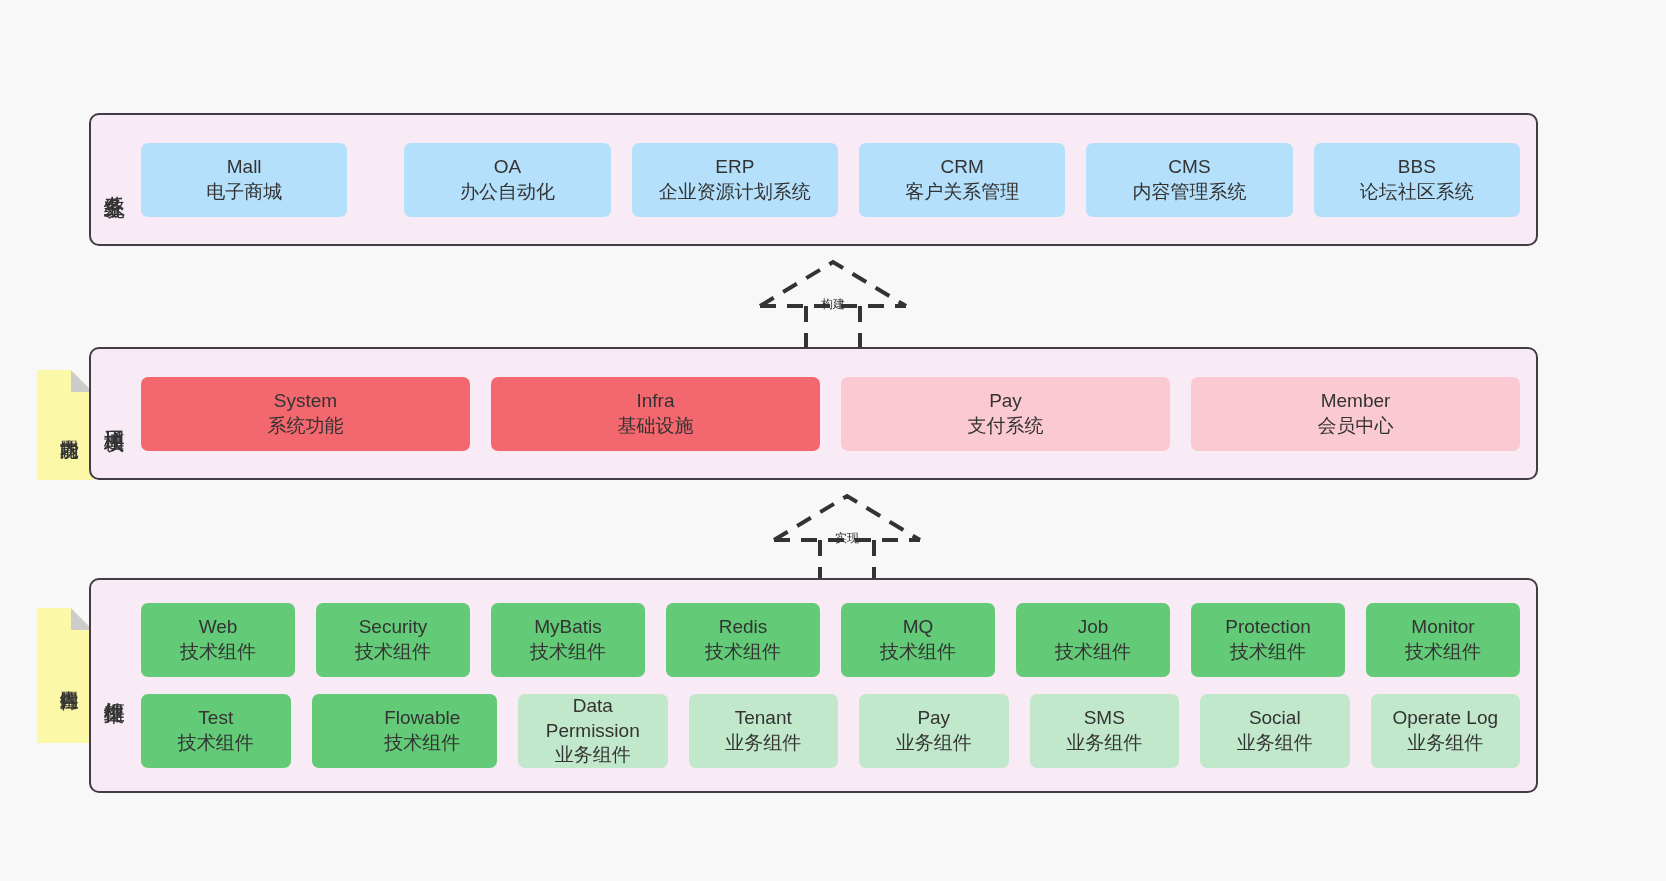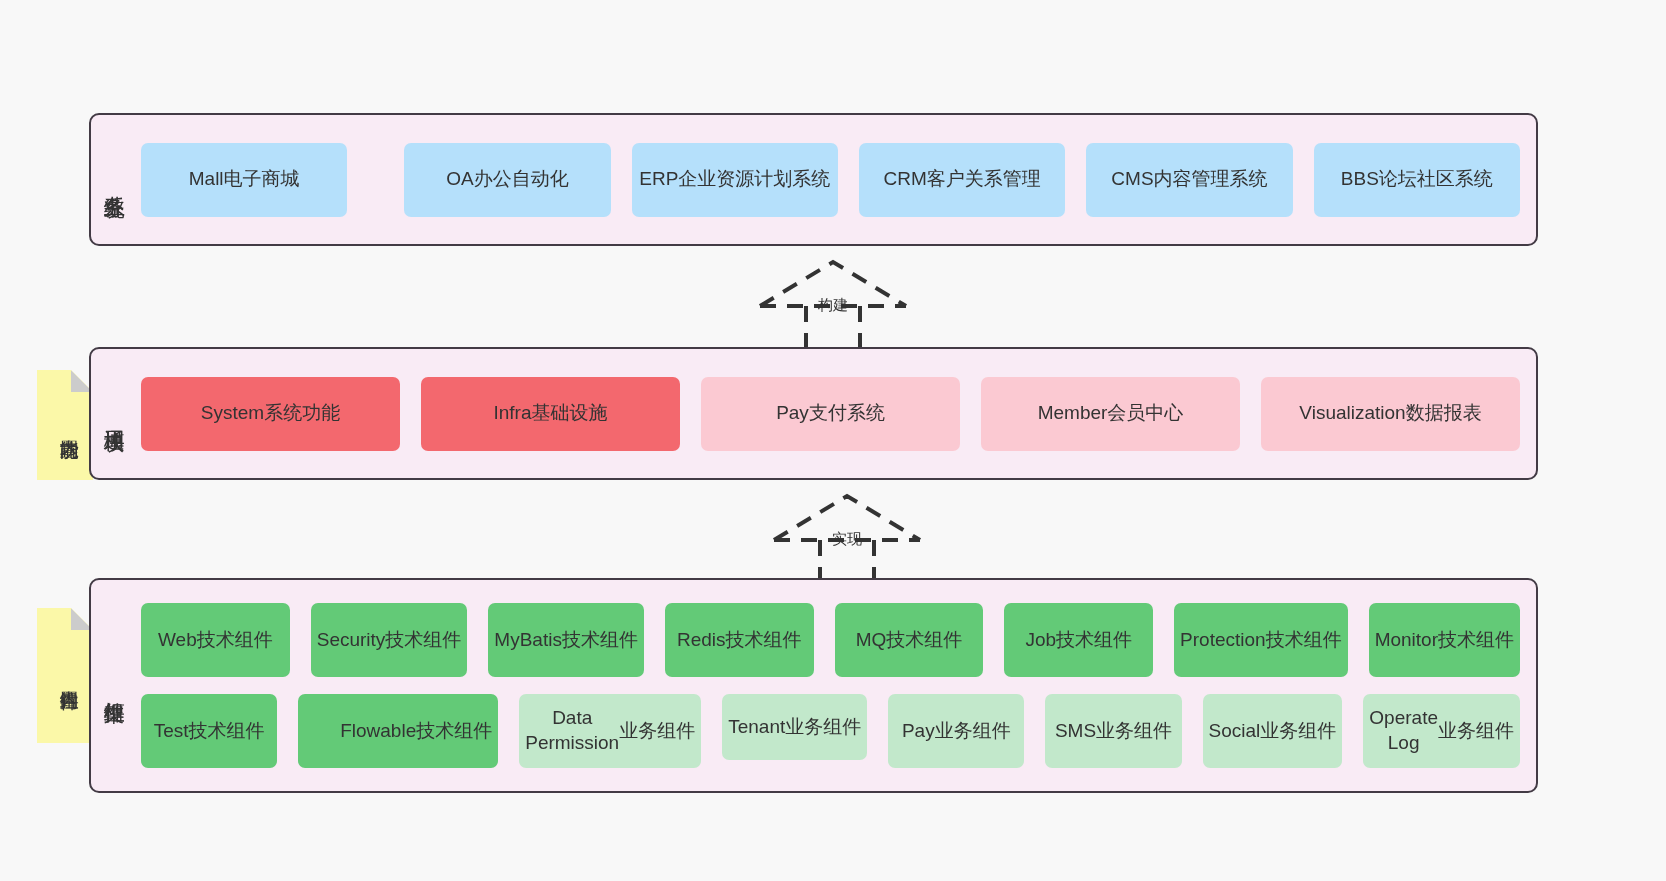--- a/index.html
+++ b/index.html
@@ -62,21 +62,21 @@
     gap: 21px;
     justify-content: space-between;
   }
 
   
   .box {
     box-sizing: border-box;
     flex: 1 1 0;
     border-radius: 7px;
     display: flex;
-    flex-direction: row;
+    flex-direction: column;
     align-items: center;
     justify-content: center;
     text-align: center;
     font-size: 19px;
     line-height: 1.30;
     color: #333333;
     padding: 4px 6px;
     user-select: none;
   }
   .box .b-title { white-space: normal; }
@@ -128,21 +128,21 @@
     position: absolute;
     width: 150px;
     height: 95px;
   }
   .arrow svg { display: block; overflow: visible; }
   .arrow .arrow-label {
     position: absolute;
     left: 50%;
     transform: translateX(-50%);
     top: 38px;
-    font-size: 15px;
+    font-size: 12px;
     color: #333333;
     background: transparent;
     padding: 0 2px;
     white-space: nowrap;
     user-select: none;
     text-align: right;
   }
 </style>
 </head>
 <body>
@@ -211,24 +211,20 @@
           <span class="b-title">Infra</span>
           <span class="b-sub">基础设施</span>
         </div>
         <div class="box pink" style="height:74px;">
           <span class="b-title">Pay</span>
           <span class="b-sub">支付系统</span>
         </div>
         <div class="box pink" style="height:74px;">
           <span class="b-title">Member</span>
           <span class="b-sub">会员中心</span>
-        </div>
-        <div class="box pink" style="height:74px;">
-          <span class="b-title">Visualization</span>
-          <span class="b-sub">数据报表</span>
         </div>
       </div>
     </div>
   </div>
 
   <div class="arrow" style="left:772px; top:492px;">
     <svg width="150" height="95" viewBox="0 0 150 95" fill="none">
       <path d="M 2 48 L 75 4 L 148 48" stroke="#333333" stroke-width="4" fill="none" stroke-dasharray="16 11" stroke-linecap="butt"></path>
       <path d="M 2 48 L 148 48" stroke="#333333" stroke-width="4" fill="none" stroke-dasharray="16 11" stroke-linecap="butt"></path>
       <path d="M 48 48 L 48 93" stroke="#333333" stroke-width="4" fill="none" stroke-dasharray="16 11"></path>
@@ -288,21 +284,21 @@
           <span class="b-sub">技术组件</span>
         </div>
         <div class="box green" style="height:74px;padding-left:42px;">
           <span class="b-title">Flowable</span>
           <span class="b-sub">技术组件</span>
         </div>
         <div class="box greenlight" style="height:74px;">
           <span class="b-title">Data Permission</span>
           <span class="b-sub">业务组件</span>
         </div>
-        <div class="box greenlight" style="height:66px;">
+        <div class="box greenlight" style="height:74px;">
           <span class="b-title">Tenant</span>
           <span class="b-sub">业务组件</span>
         </div>
         <div class="box greenlight" style="height:74px;">
           <span class="b-title">Pay</span>
           <span class="b-sub">业务组件</span>
         </div>
         <div class="box greenlight" style="height:74px;">
           <span class="b-title">SMS</span>
           <span class="b-sub">业务组件</span>

